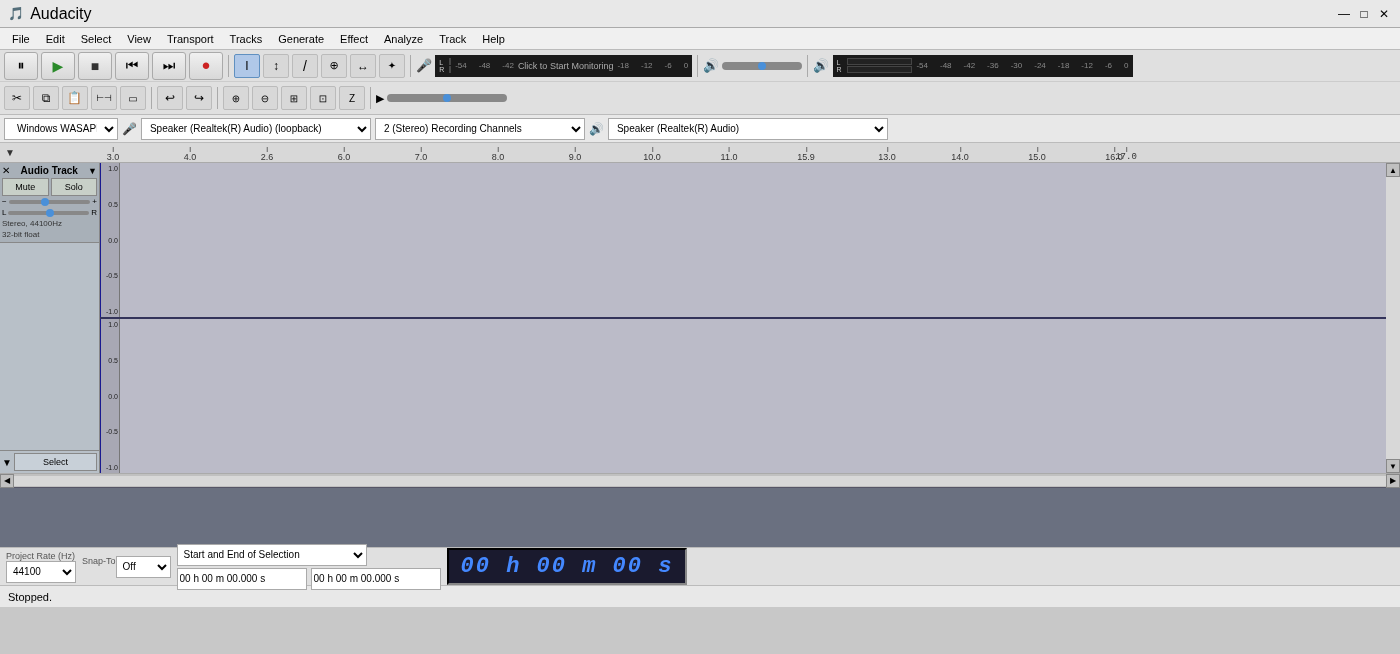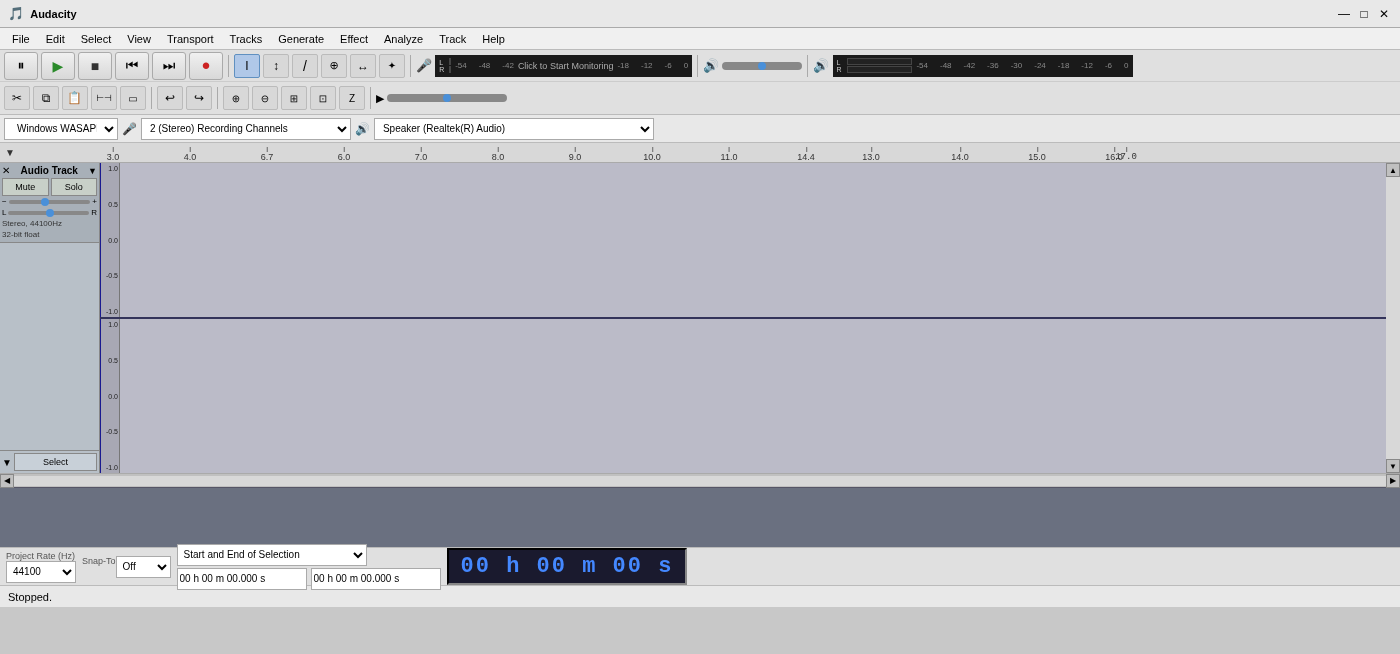--- a/index.html
+++ b/index.html
@@ -103,20 +103,21 @@
       font-family: 'Courier New', monospace;
       font-size: 22px;
       font-weight: bold;
       padding: 4px 12px;
       border: 2px inset #333;
       letter-spacing: 2px;
       min-width: 220px;
       display: flex;
       align-items: center;
       justify-content: center;
+      font-style: italic;
     }
 
     .ruler-container {
       position: relative;
       padding-left: 100px;
       height: 20px;
       background: #d8d8d8;
       border-bottom: 1px solid #aaa;
       overflow: hidden;
     }
@@ -223,21 +224,21 @@
       padding: 2px 6px;
       gap: 6px;
     }
   </style>
 </head>
 <body>
 
 <div id="titlebar">
   <div class="title-left">
     <span style="font-size:13px;">🎵</span>
-    <span style="font-size:11px; font-weight:bold;">Audacity</span>
+    <span style="font-size:16px; font-weight:normal;">Audacity</span>
   </div>
   <div class="title-controls">
     <button class="win-btn">—</button>
     <button class="win-btn">□</button>
     <button class="win-btn">✕</button>
   </div>
 </div>
 
 <div id="menubar">
   <span class="menu-item">File</span>
@@ -353,43 +354,46 @@
       <div style="width:8px;height:8px;background:#4a90d9;border-radius:50%;position:absolute;left:50%;top:0;transform:translateX(-50%);"></div>
     </div>
   </div>
 </div>
 
 <div id="devicebar">
   <select class="device-select" style="width:114px;padding-left:8px;">
     <option>Windows WASAPI</option>
   </select>
   <span style="font-size:12px;">🎤</span>
+  <select class="device-select" style="width:230px;">
+    <option>Speaker (Realtek(R) Audio) (loopback)</option>
+  </select>
   <select class="device-select" style="width:210px;">
     <option>2 (Stereo) Recording Channels</option>
   </select>
   <span style="font-size:12px;">🔊</span>
   <select class="device-select" style="width:280px;">
     <option>Speaker (Realtek(R) Audio)</option>
   </select>
 </div>
 
 <div class="ruler-container">
   <div style="position:absolute;left:5px;top:4px;font-size:10px;color:#333;">▼</div>
   <div class="ruler-inner">
     <span class="rtick" style="left:13px;">3.0</span>
     <span class="rtick" style="left:90px;">4.0</span>
-    <span class="rtick" style="left:167px;">6.7</span>
+    <span class="rtick" style="left:167px;">2.6</span>
     <span class="rtick" style="left:244px;">6.0</span>
     <span class="rtick" style="left:321px;">7.0</span>
     <span class="rtick" style="left:398px;">8.0</span>
     <span class="rtick" style="left:475px;">9.0</span>
     <span class="rtick" style="left:552px;">10.0</span>
     <span class="rtick" style="left:629px;">11.0</span>
-    <span class="rtick" style="left:706px;">14.4</span>
-    <span class="rtick" style="left:771px;">13.0</span>
+    <span class="rtick" style="left:706px;">15.9</span>
+    <span class="rtick" style="left:787px;">13.0</span>
     <span class="rtick" style="left:860px;">14.0</span>
     <span class="rtick" style="left:937px;">15.0</span>
     <span class="rtick" style="left:1014px;">16.0</span>
     <span class="rtick" style="left:1026px;font-family:Liberation Mono, monospace;">17.0</span>
   </div>
 </div>
 
 <div style="display:flex;height:310px;overflow:hidden;">
 
   <div style="width:100px;background:#b8c0c8;border-right:1px solid #888;display:flex;flex-direction:column;">

